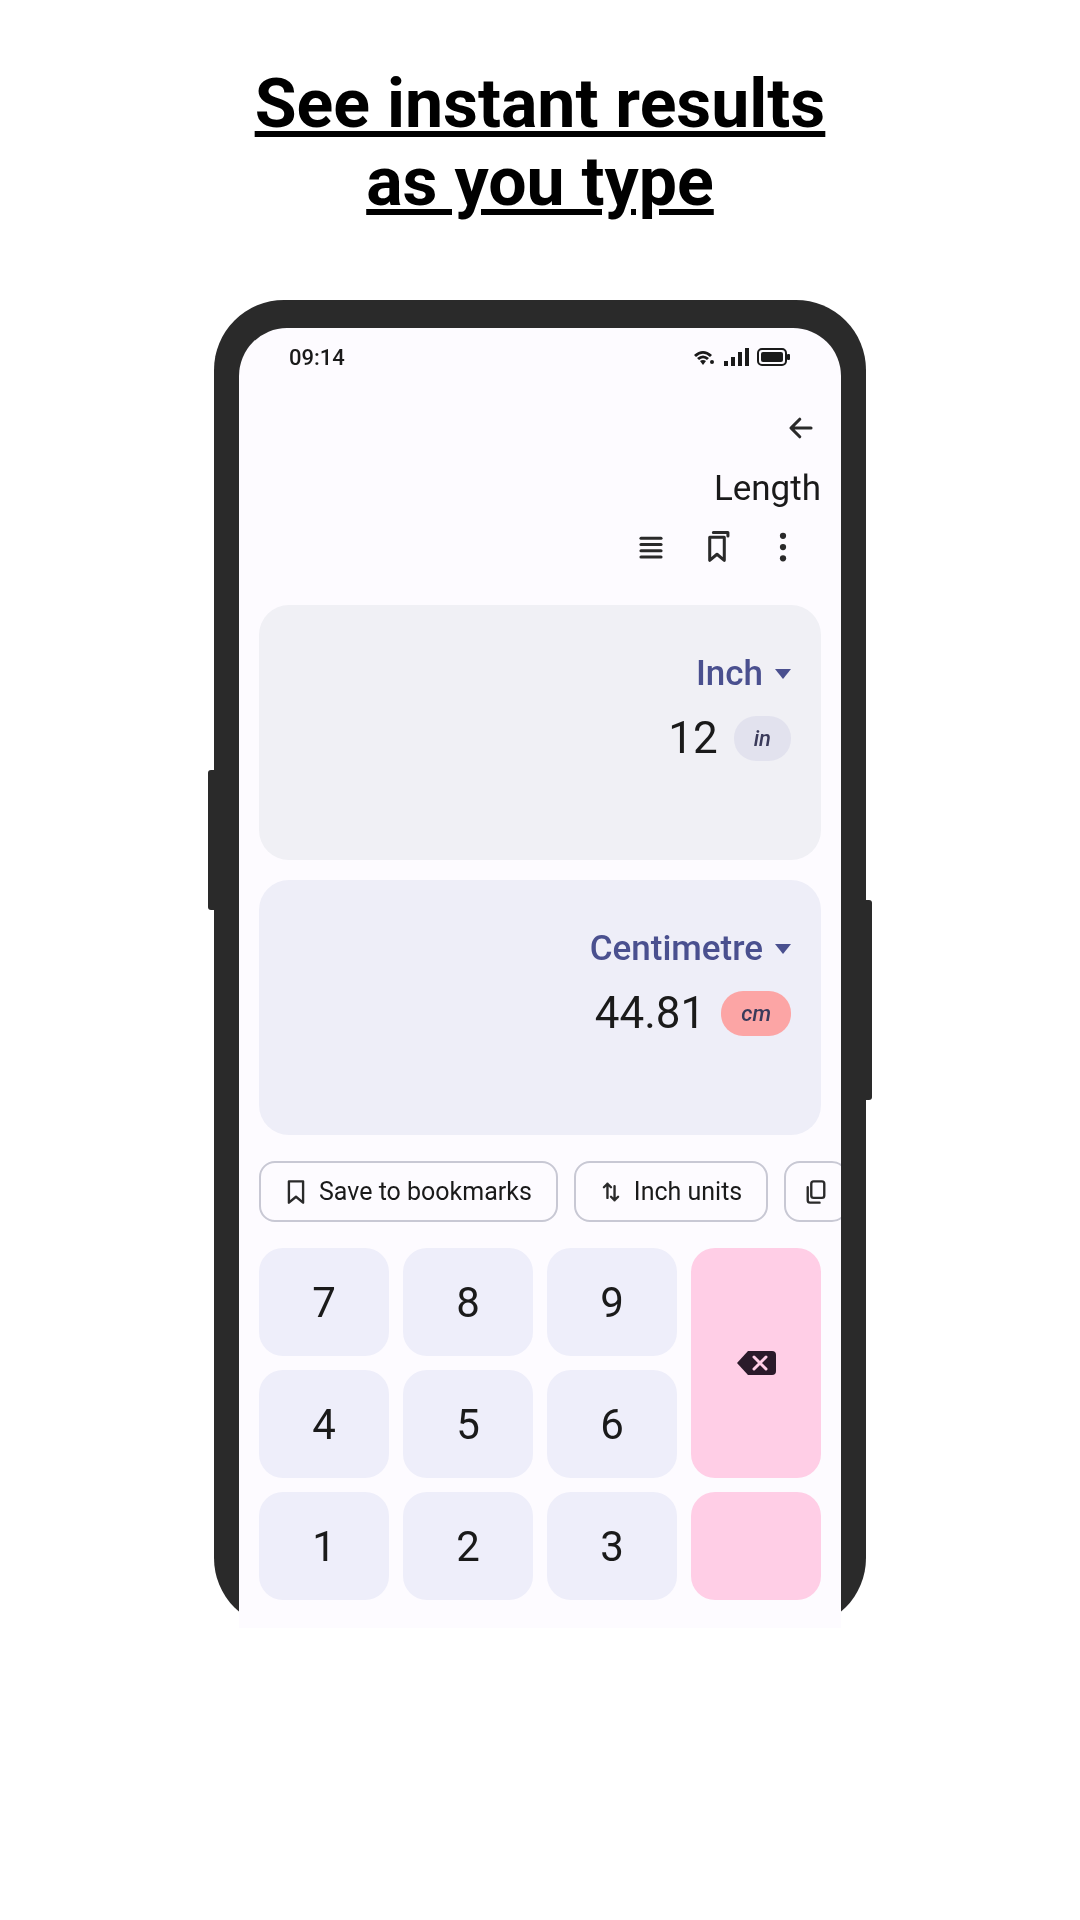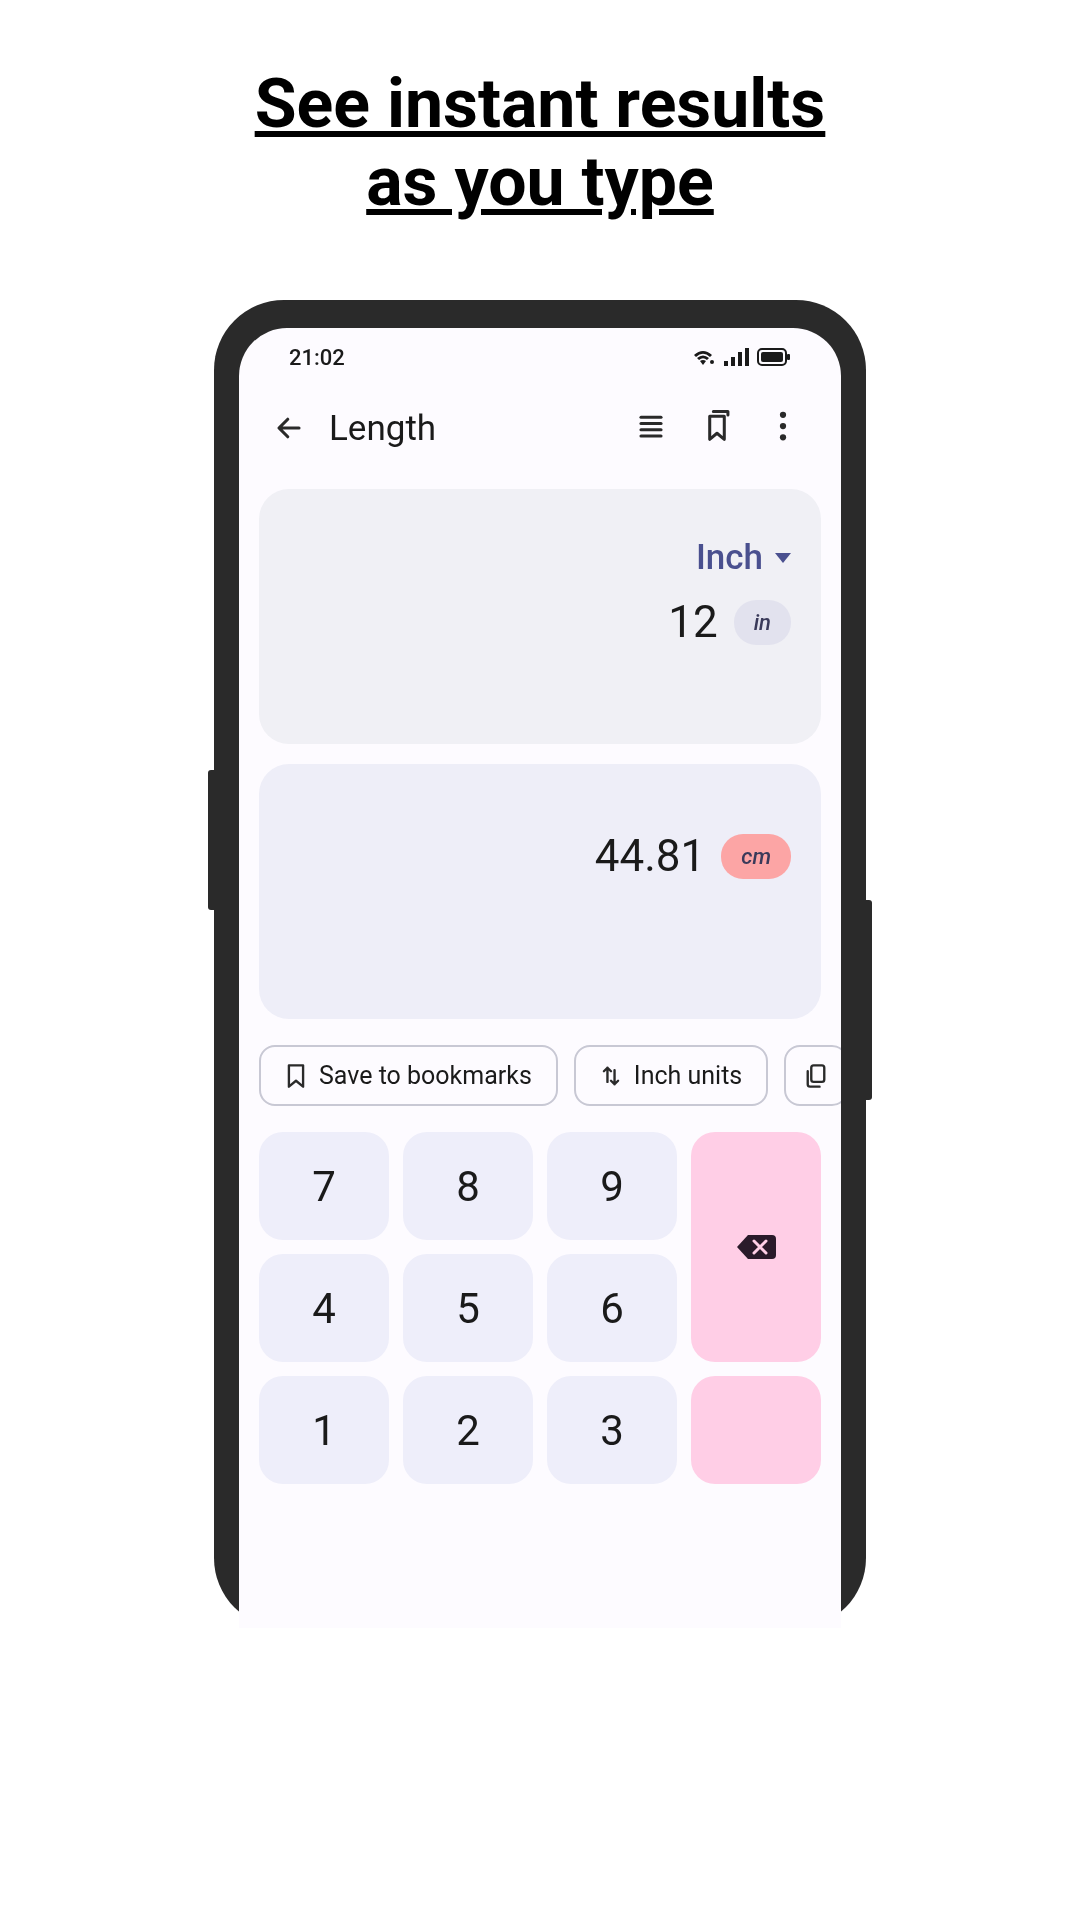--- a/index.html
+++ b/index.html
@@ -71,23 +71,24 @@
       font-weight: 500;
       color: #1a1a1a;
     }
     .status-icons {
       display: flex;
       align-items: center;
       gap: 8px;
     }
     .app-header {
       display: flex;
-      align-items: flex-start;
+      align-items: flex-end;
       padding: 30px 20px 20px 30px;
       gap: 20px;
+      flex-direction: column;
     }
     .back-btn {
       width: 40px;
       height: 40px;
       display: flex;
       align-items: center;
       justify-content: center;
     }
     .page-title {
       font-size: 35px;
@@ -218,21 +219,21 @@
   <span style="white-space: pre-line;">See instant results
 as you type</span>
 </div>
 
 <div class="phone-frame">
   <div class="side-buttons-left"></div>
   <div class="side-button-right"></div>
   <div class="phone-screen">
 
     <div class="status-bar">
-      <span class="status-time">21:02</span>
+      <span class="status-time">09:14</span>
       <div class="status-icons">
         <svg width="24" height="20" viewBox="0 0 24 20">
             <path d="M12 18 L9 14 Q12 12 15 14 Z M6 11 Q12 6 18 11 L16 13 Q12 9.5 8 13 Z M3 8 Q12 0 21 8 L19 10 Q12 3.5 5 10 Z" fill="#1a1a1a"></path>
             <circle cx="21" cy="15" r="2" fill="#1a1a1a"></circle>
           </svg>
         <svg width="26" height="20" viewBox="0 0 26 20">
             <rect x="1" y="14" width="4" height="5" fill="#1a1a1a"></rect>
             <rect x="8" y="10" width="4" height="9" fill="#1a1a1a"></rect>
             <rect x="15" y="5" width="4" height="14" fill="#1a1a1a"></rect>
             <rect x="22" y="1" width="4" height="18" fill="#1a1a1a"></rect>
@@ -282,20 +283,24 @@
         <span>Inch</span>
         <div class="triangle-down"></div>
       </div>
       <div class="unit-value-row">
         <span class="unit-value">12</span>
         <span class="unit-badge badge-from">in</span>
       </div>
     </div>
 
     <div class="converter-card card-to">
+      <div class="unit-selector">
+        <span>Centimetre</span>
+        <div class="triangle-down"></div>
+      </div>
       <div class="unit-value-row">
         <span class="unit-value">44.81</span>
         <span class="unit-badge badge-to">cm</span>
       </div>
     </div>
 
     <div class="action-buttons">
       <div class="action-btn">
         <svg width="22" height="26" viewBox="0 0 18 22">
             <path d="M3 2 H15 V20 L9 15 L3 20 Z" fill="none" stroke="#2a2a2a" stroke-width="2" stroke-linejoin="round"></path>

